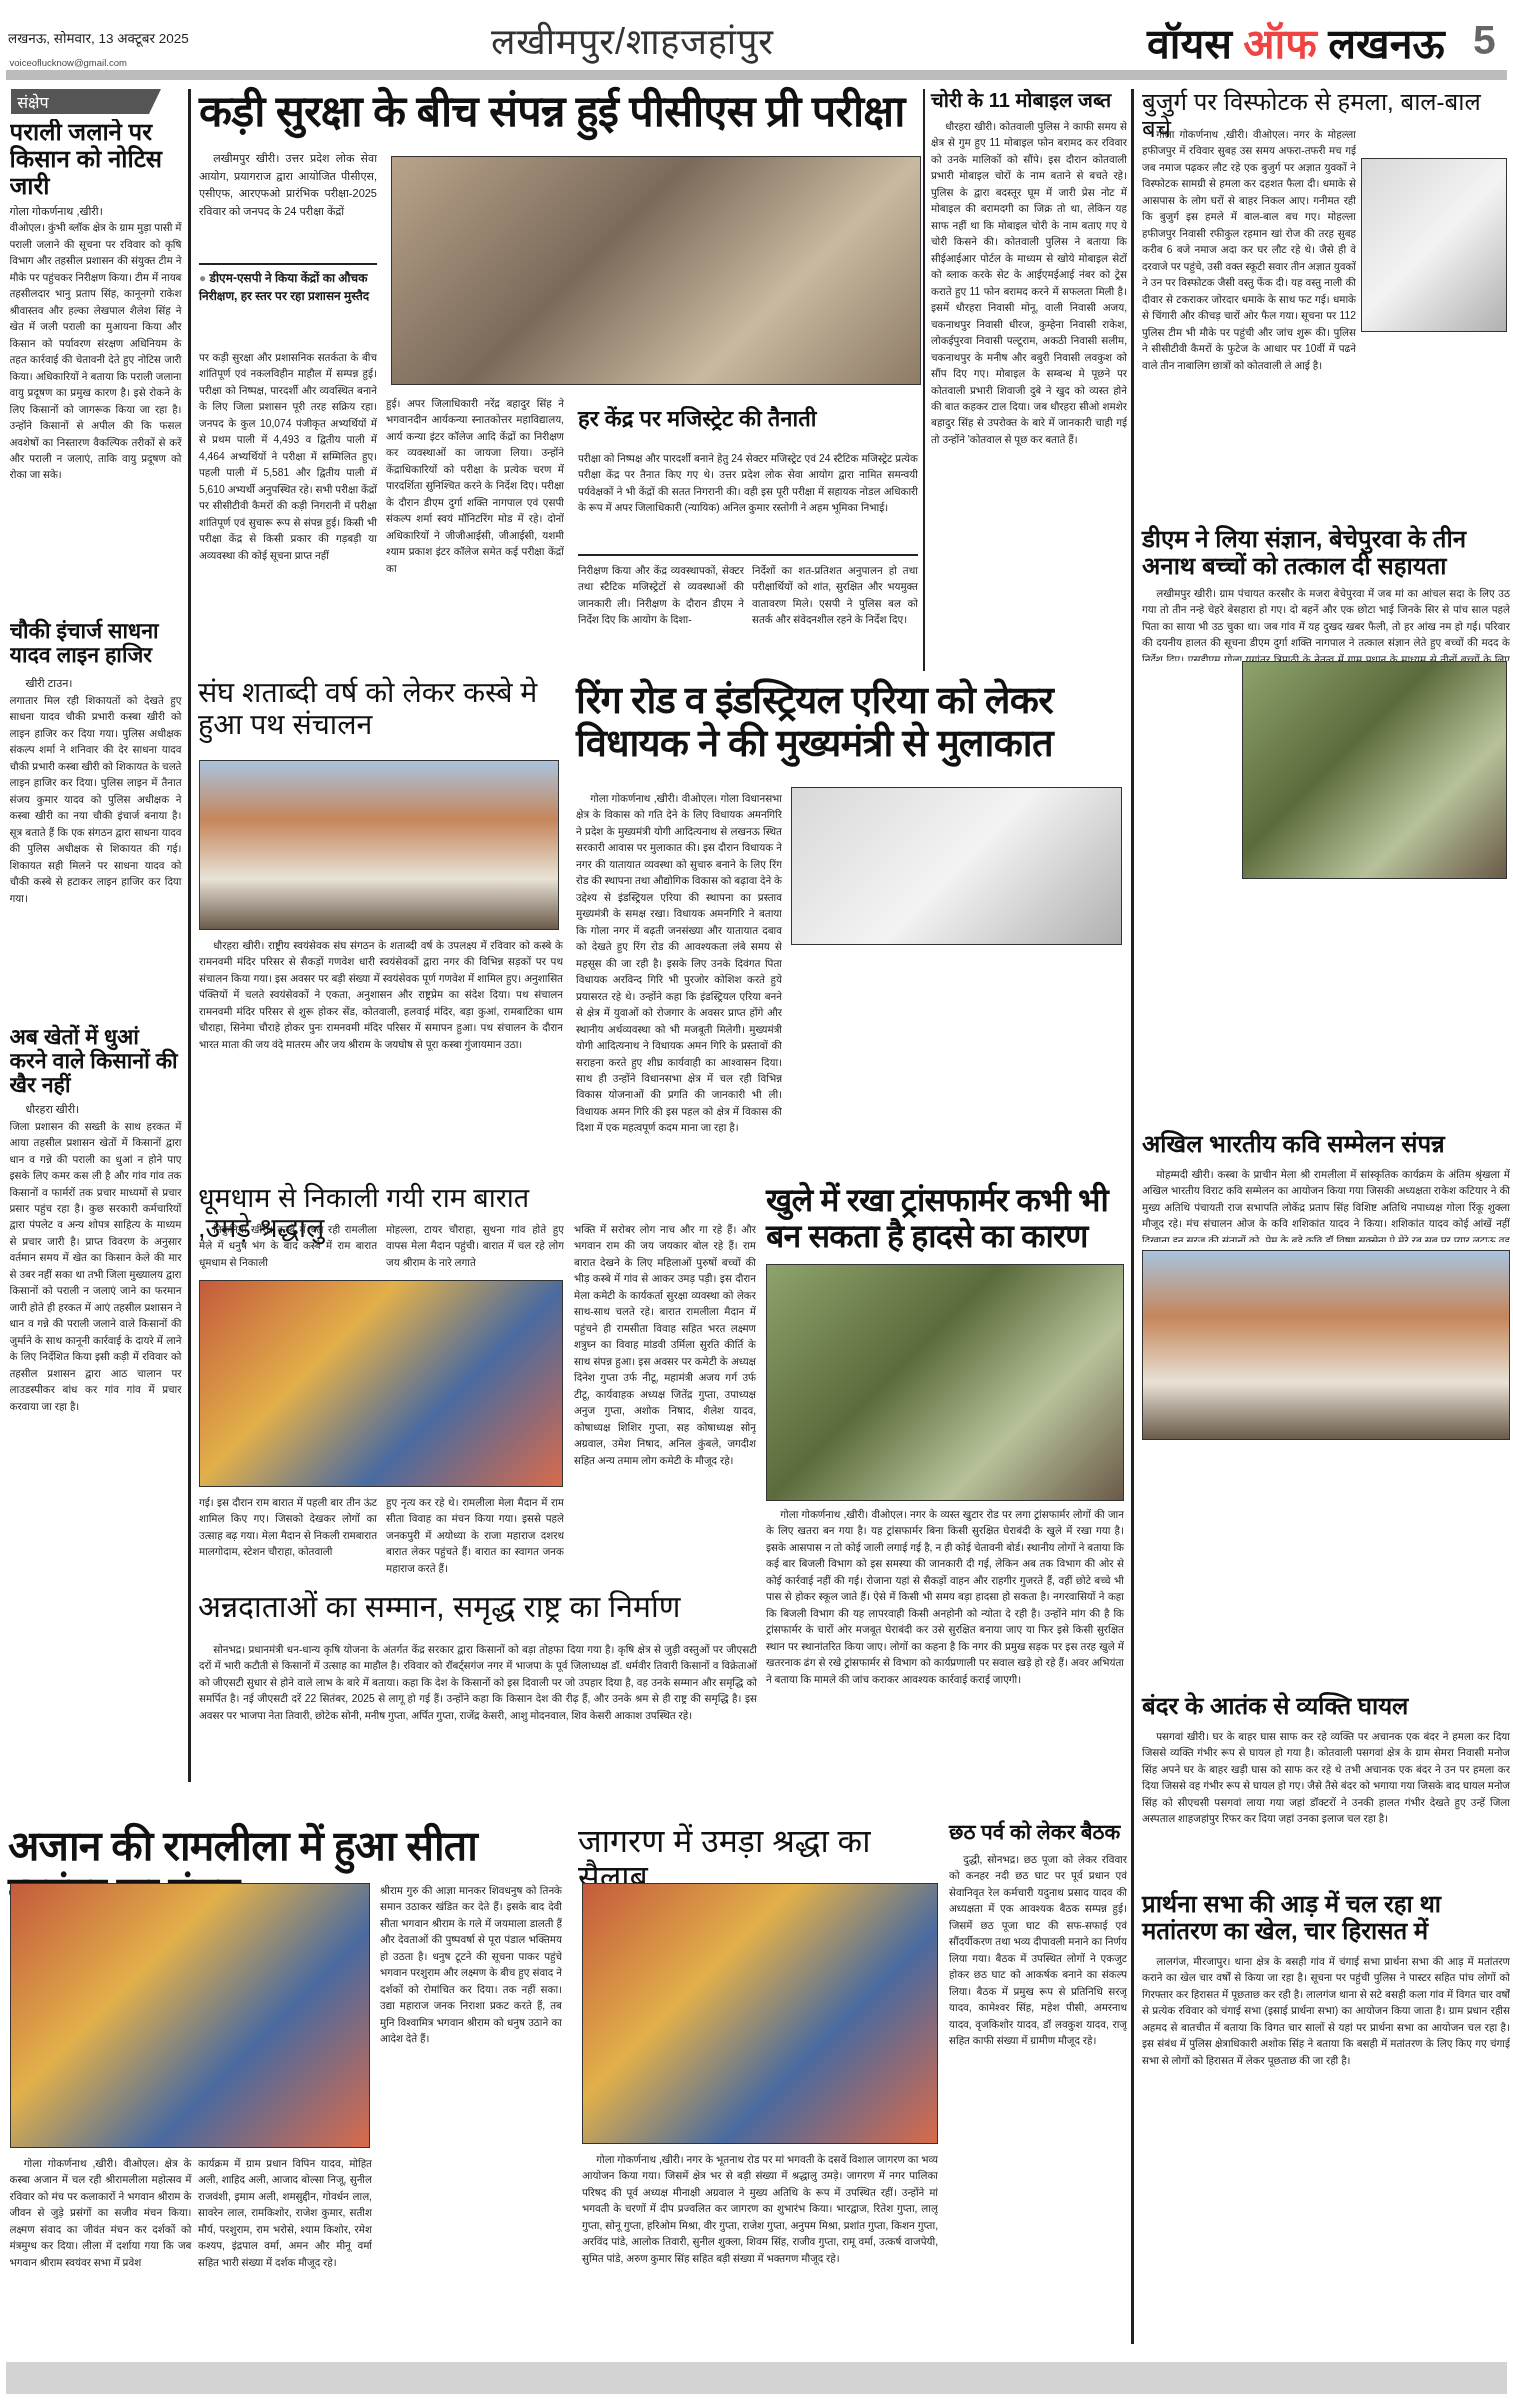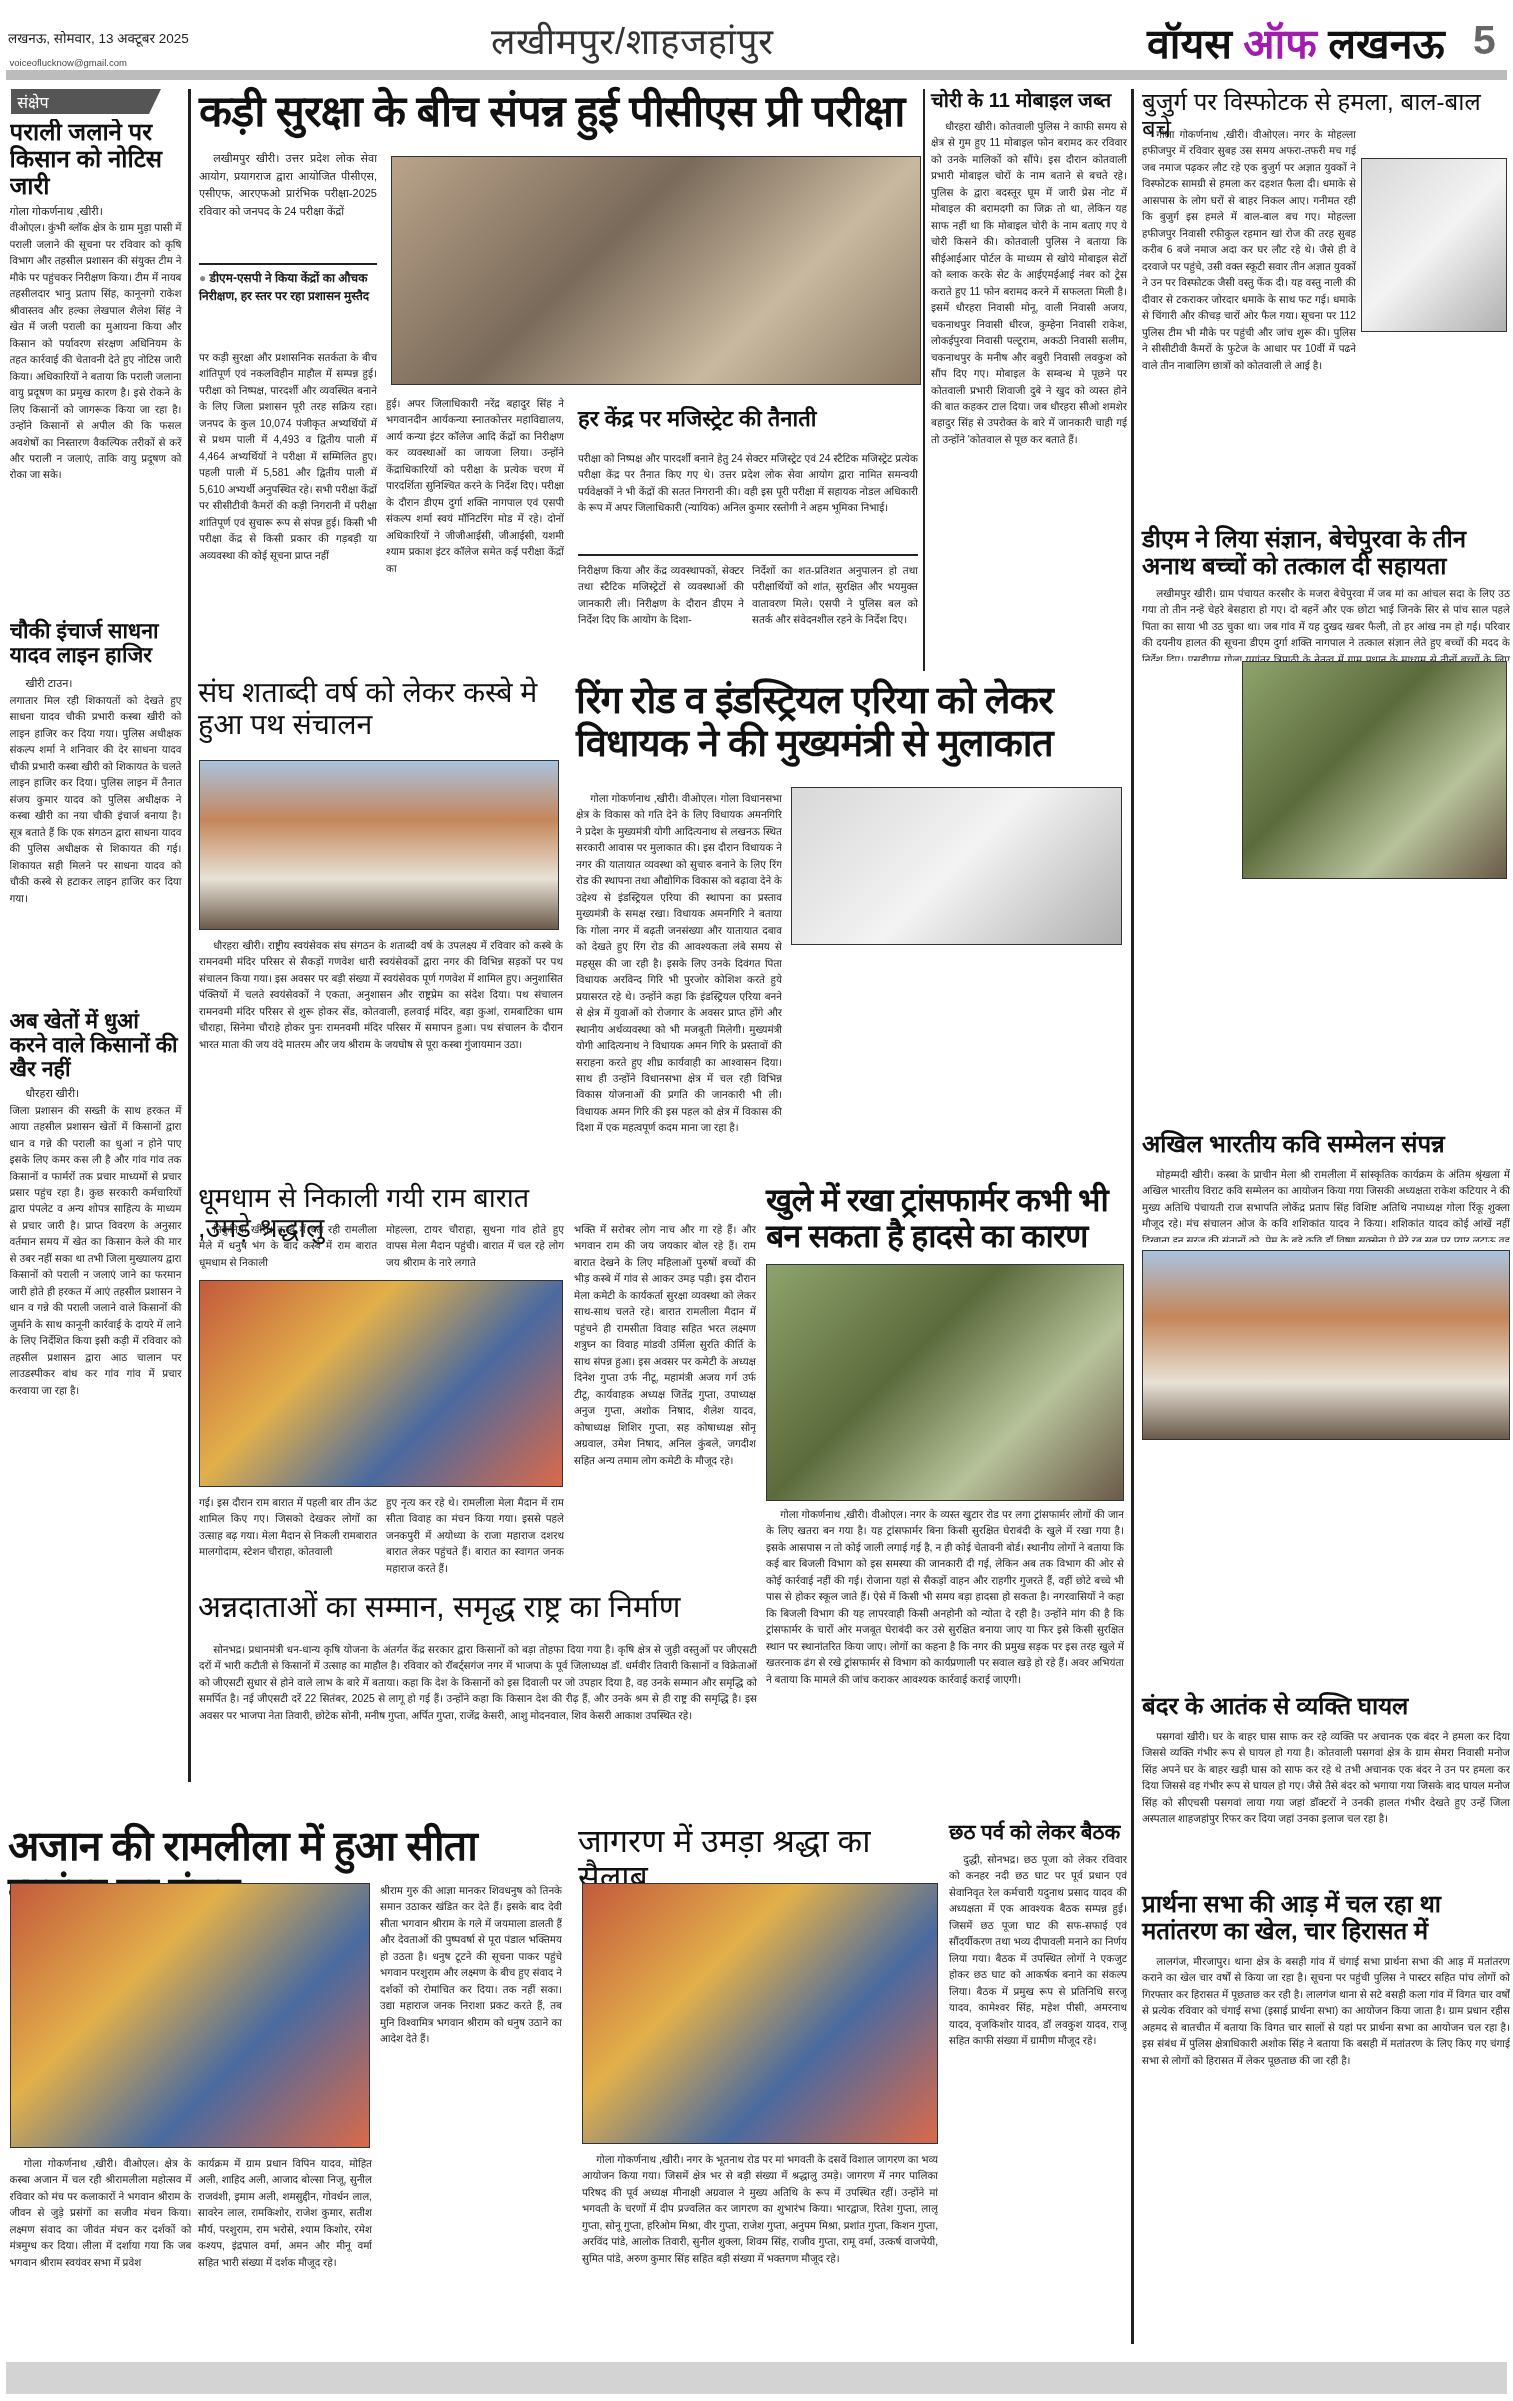--- a/index.html
+++ b/index.html
@@ -2,21 +2,21 @@
 <html style="font-size:12.7px"><head>
 <meta charset="utf-8">
 <style>
 *{box-sizing:border-box;margin:0;padding:0}
 body{width:1514px;height:2401px;background:#fff;font-family:"Liberation Sans","DejaVu Sans",sans-serif;color:#1a1a1a;position:relative;overflow:hidden}
 .abs{position:absolute}
 .masthead-date{left:8px;top:28.5px;font-size:13.5px;color:#222}
 .masthead-email{left:9.5px;top:57px;font-size:9.5px;color:#444}
 .masthead-section{left:491px;top:16px;font-size:36px;font-weight:normal;color:#333;letter-spacing:0.8px}
 .masthead-brand{left:1147px;top:14.2px;font-size:41px;font-weight:bold;color:#111}
-.masthead-brand .grey{color:#a21caf}
+.masthead-brand .grey{color:#ef4444}
 .page-no{left:1473px;top:17.4px;font-size:41px;font-weight:bold;color:#666}
 .topbar{left:6.3px;top:70px;width:1501px;height:9.5px;background:#bcbcbc}
 .botbar{left:6.3px;top:2362px;width:1501px;height:32px;background:#d3d3d3}
 .vline{background:#222;width:3.2px}
 .hl{font-weight:bold;line-height:1.12;color:#111}
 .hl.cond{letter-spacing:-0.8px}
 .body-text{font-size:10.3px;line-height:1.6;color:#222;text-align:justify;overflow:hidden}
 .col{overflow:hidden}
 .photo{background:linear-gradient(135deg,#b9a38a,#7a6a5a 40%,#c9b9a0 70%,#8d7b66);border:0.8px solid #333}
 .photo.grey{background:linear-gradient(135deg,#d8d8d8,#f3f3f3 50%,#b0b0b0)}
@@ -46,21 +46,21 @@
 <div class="abs vline" style="left:923px;top:89px;height:582px;width:2.4px"></div>
 
 <div class="abs sanxep">संक्षेप</div>
 <div class="abs col" style="left:9.5px;top:119px;width:172px;height:1662px">
   <div class="hl" style="font-size:24px">पराली जलाने पर किसान को नोटिस जारी</div>
   <div class="body-text" style="text-align:left;font-size:11px;margin-top:3.2px">गोला गोकर्णनाथ ,खीरी।</div>
   <div class="body-text" style="height:392px">वीओएल। कुंभी ब्लॉक क्षेत्र के ग्राम मुड़ा पासी में पराली जलाने की सूचना पर रविवार को कृषि विभाग और तहसील प्रशासन की संयुक्त टीम ने मौके पर पहुंचकर निरीक्षण किया। टीम में नायब तहसीलदार भानु प्रताप सिंह, कानूनगो राकेश श्रीवास्तव और हल्का लेखपाल शैलेश सिंह ने खेत में जली पराली का मुआयना किया और किसान को पर्यावरण संरक्षण अधिनियम के तहत कार्रवाई की चेतावनी देते हुए नोटिस जारी किया। अधिकारियों ने बताया कि पराली जलाना वायु प्रदूषण का प्रमुख कारण है। इसे रोकने के लिए किसानों को जागरूक किया जा रहा है। उन्होंने किसानों से अपील की कि फसल अवशेषों का निस्तारण वैकल्पिक तरीकों से करें और पराली न जलाएं, ताकि वायु प्रदूषण को रोका जा सके।</div>
   <div class="hl" style="font-size:21.4px;margin-top:8px">चौकी इंचार्ज साधना यादव लाइन हाजिर</div>
   <div class="body-text" style="font-size:11px;margin-top:7px;text-indent:16px">खीरी टाउन।</div>
   <div class="body-text" style="height:309px">लगातार मिल रही शिकायतों को देखते हुए साधना यादव चौकी प्रभारी कस्बा खीरी को लाइन हाजिर कर दिया गया। पुलिस अधीक्षक संकल्प शर्मा ने शनिवार की देर साधना यादव चौकी प्रभारी कस्बा खीरी को शिकायत के चलते लाइन हाजिर कर दिया। पुलिस लाइन में तैनात संजय कुमार यादव को पुलिस अधीक्षक ने कस्बा खीरी का नया चौकी इंचार्ज बनाया है। सूत्र बताते हैं कि एक संगठन द्वारा साधना यादव की पुलिस अधीक्षक से शिकायत की गई। शिकायत सही मिलने पर साधना यादव को चौकी कस्बे से हटाकर लाइन हाजिर कर दिया गया।</div>
-  <div class="hl" style="font-size:21.4px;margin-top:8px">अब खेतों में धुआं करने वाले किसानों की खैर नहीं</div>
+  <div class="hl" style="font-size:21.4px;margin-top:24px">अब खेतों में धुआं करने वाले किसानों की खैर नहीं</div>
   <div class="body-text" style="font-size:11px;margin-top:3.2px;text-indent:16px">धौरहरा खीरी।</div>
   <div class="body-text" style="height:586px">जिला प्रशासन की सख्ती के साथ हरकत में आया तहसील प्रशासन खेतों में किसानों द्वारा धान व गन्ने की पराली का धुआं न होने पाए इसके लिए कमर कस ली है और गांव गांव तक किसानों व फार्मरों तक प्रचार माध्यमों से प्रचार प्रसार पहुंच रहा है। कुछ सरकारी कर्मचारियों द्वारा पंपलेट व अन्य शोपत्र साहित्य के माध्यम से प्रचार जारी है। प्राप्त विवरण के अनुसार वर्तमान समय में खेत का किसान केले की मार से उबर नहीं सका था तभी जिला मुख्यालय द्वारा किसानों को पराली न जलाएं जाने का फरमान जारी होते ही हरकत में आएं तहसील प्रशासन ने धान व गन्ने की पराली जलाने वाले किसानों की जुर्माने के साथ कानूनी कार्रवाई के दायरे में लाने के लिए निर्देशित किया इसी कड़ी में रविवार को तहसील प्रशासन द्वारा आठ चालान पर लाउडस्पीकर बांध कर गांव गांव में प्रचार करवाया जा रहा है।</div>
 </div>
 
 <div class="abs hl cond" style="left:199px;top:87px;width:720px;font-size:43px">कड़ी सुरक्षा के बीच संपन्न हुई पीसीएस प्री परीक्षा</div>
 <div class="abs body-text" style="left:199px;top:150px;width:178px;height:111px;font-size:11px;text-indent:14.2px">लखीमपुर खीरी। उत्तर प्रदेश लोक सेवा आयोग, प्रयागराज द्वारा आयोजित पीसीएस, एसीएफ, आरएफओ प्रारंभिक परीक्षा-2025 रविवार को जनपद के 24 परीक्षा केंद्रों</div>
 <div class="abs rule" style="left:199px;top:263px;width:178px"></div>
 <div class="abs bullet" style="left:199px;top:269px;width:178px">
   <span style="color:#888">●&nbsp;</span><span>डीएम-एसपी ने किया केंद्रों का औचक निरीक्षण, हर स्तर पर रहा प्रशासन मुस्तैद</span>
 </div>

